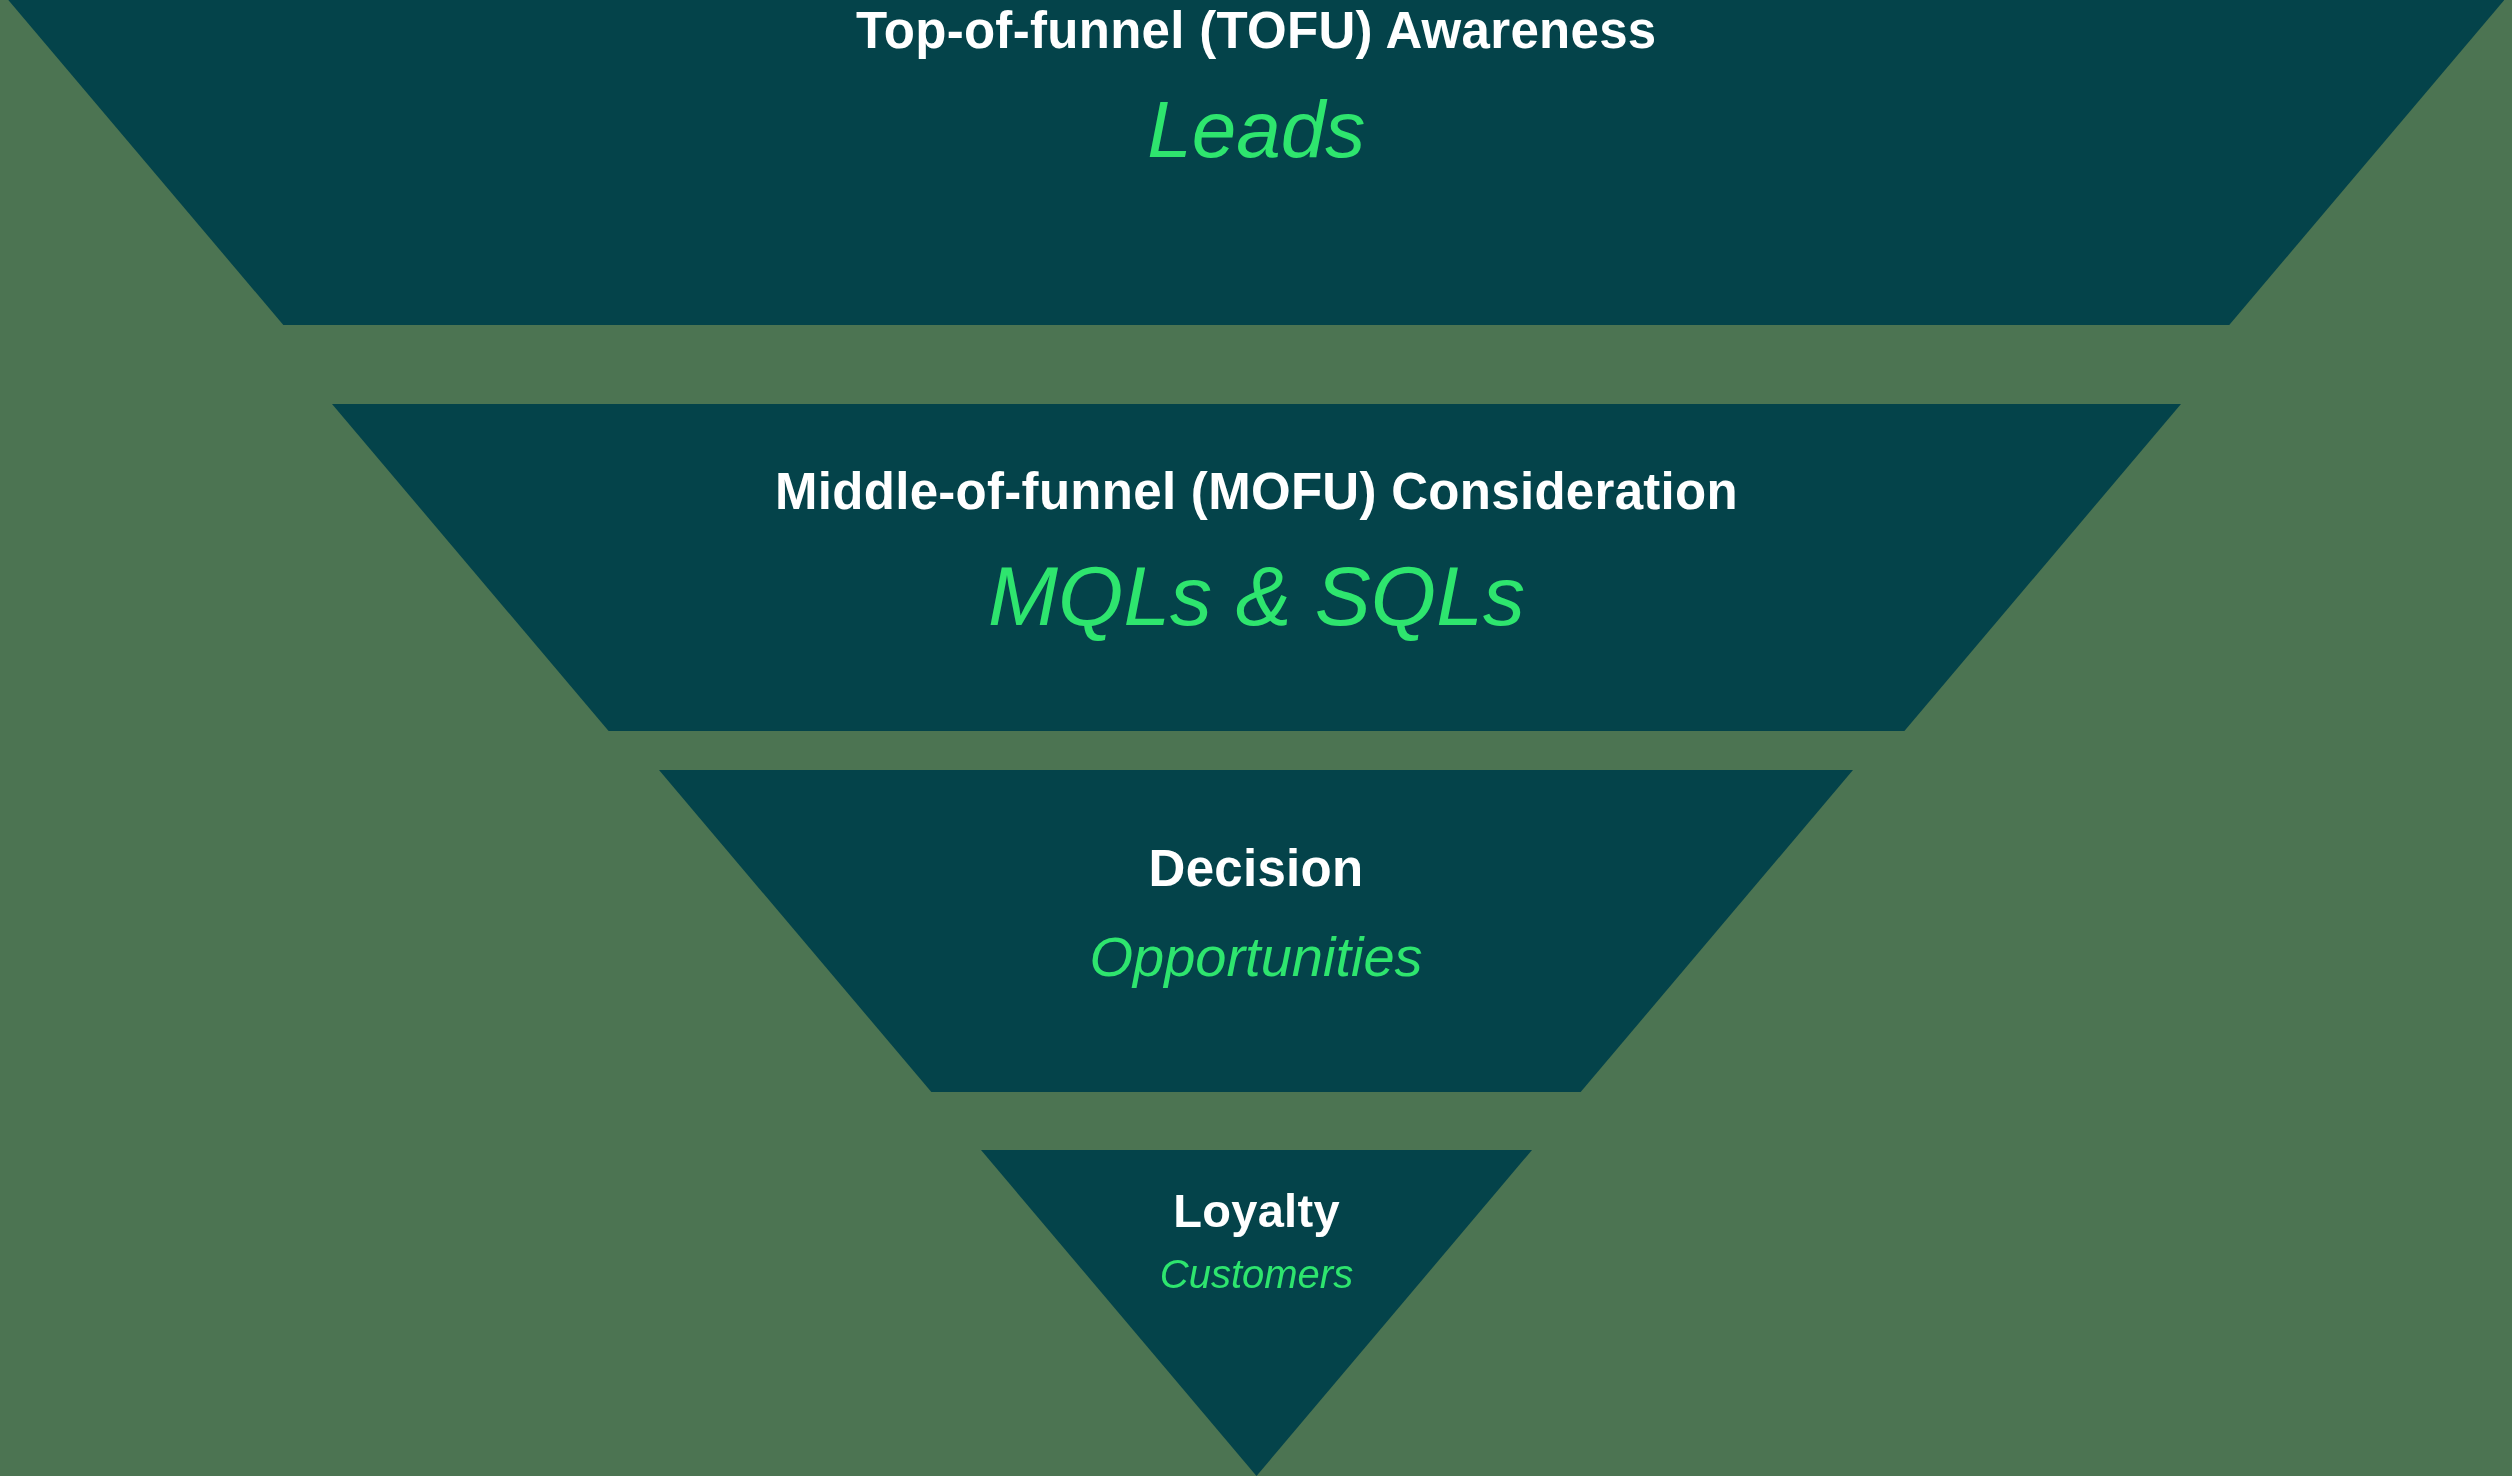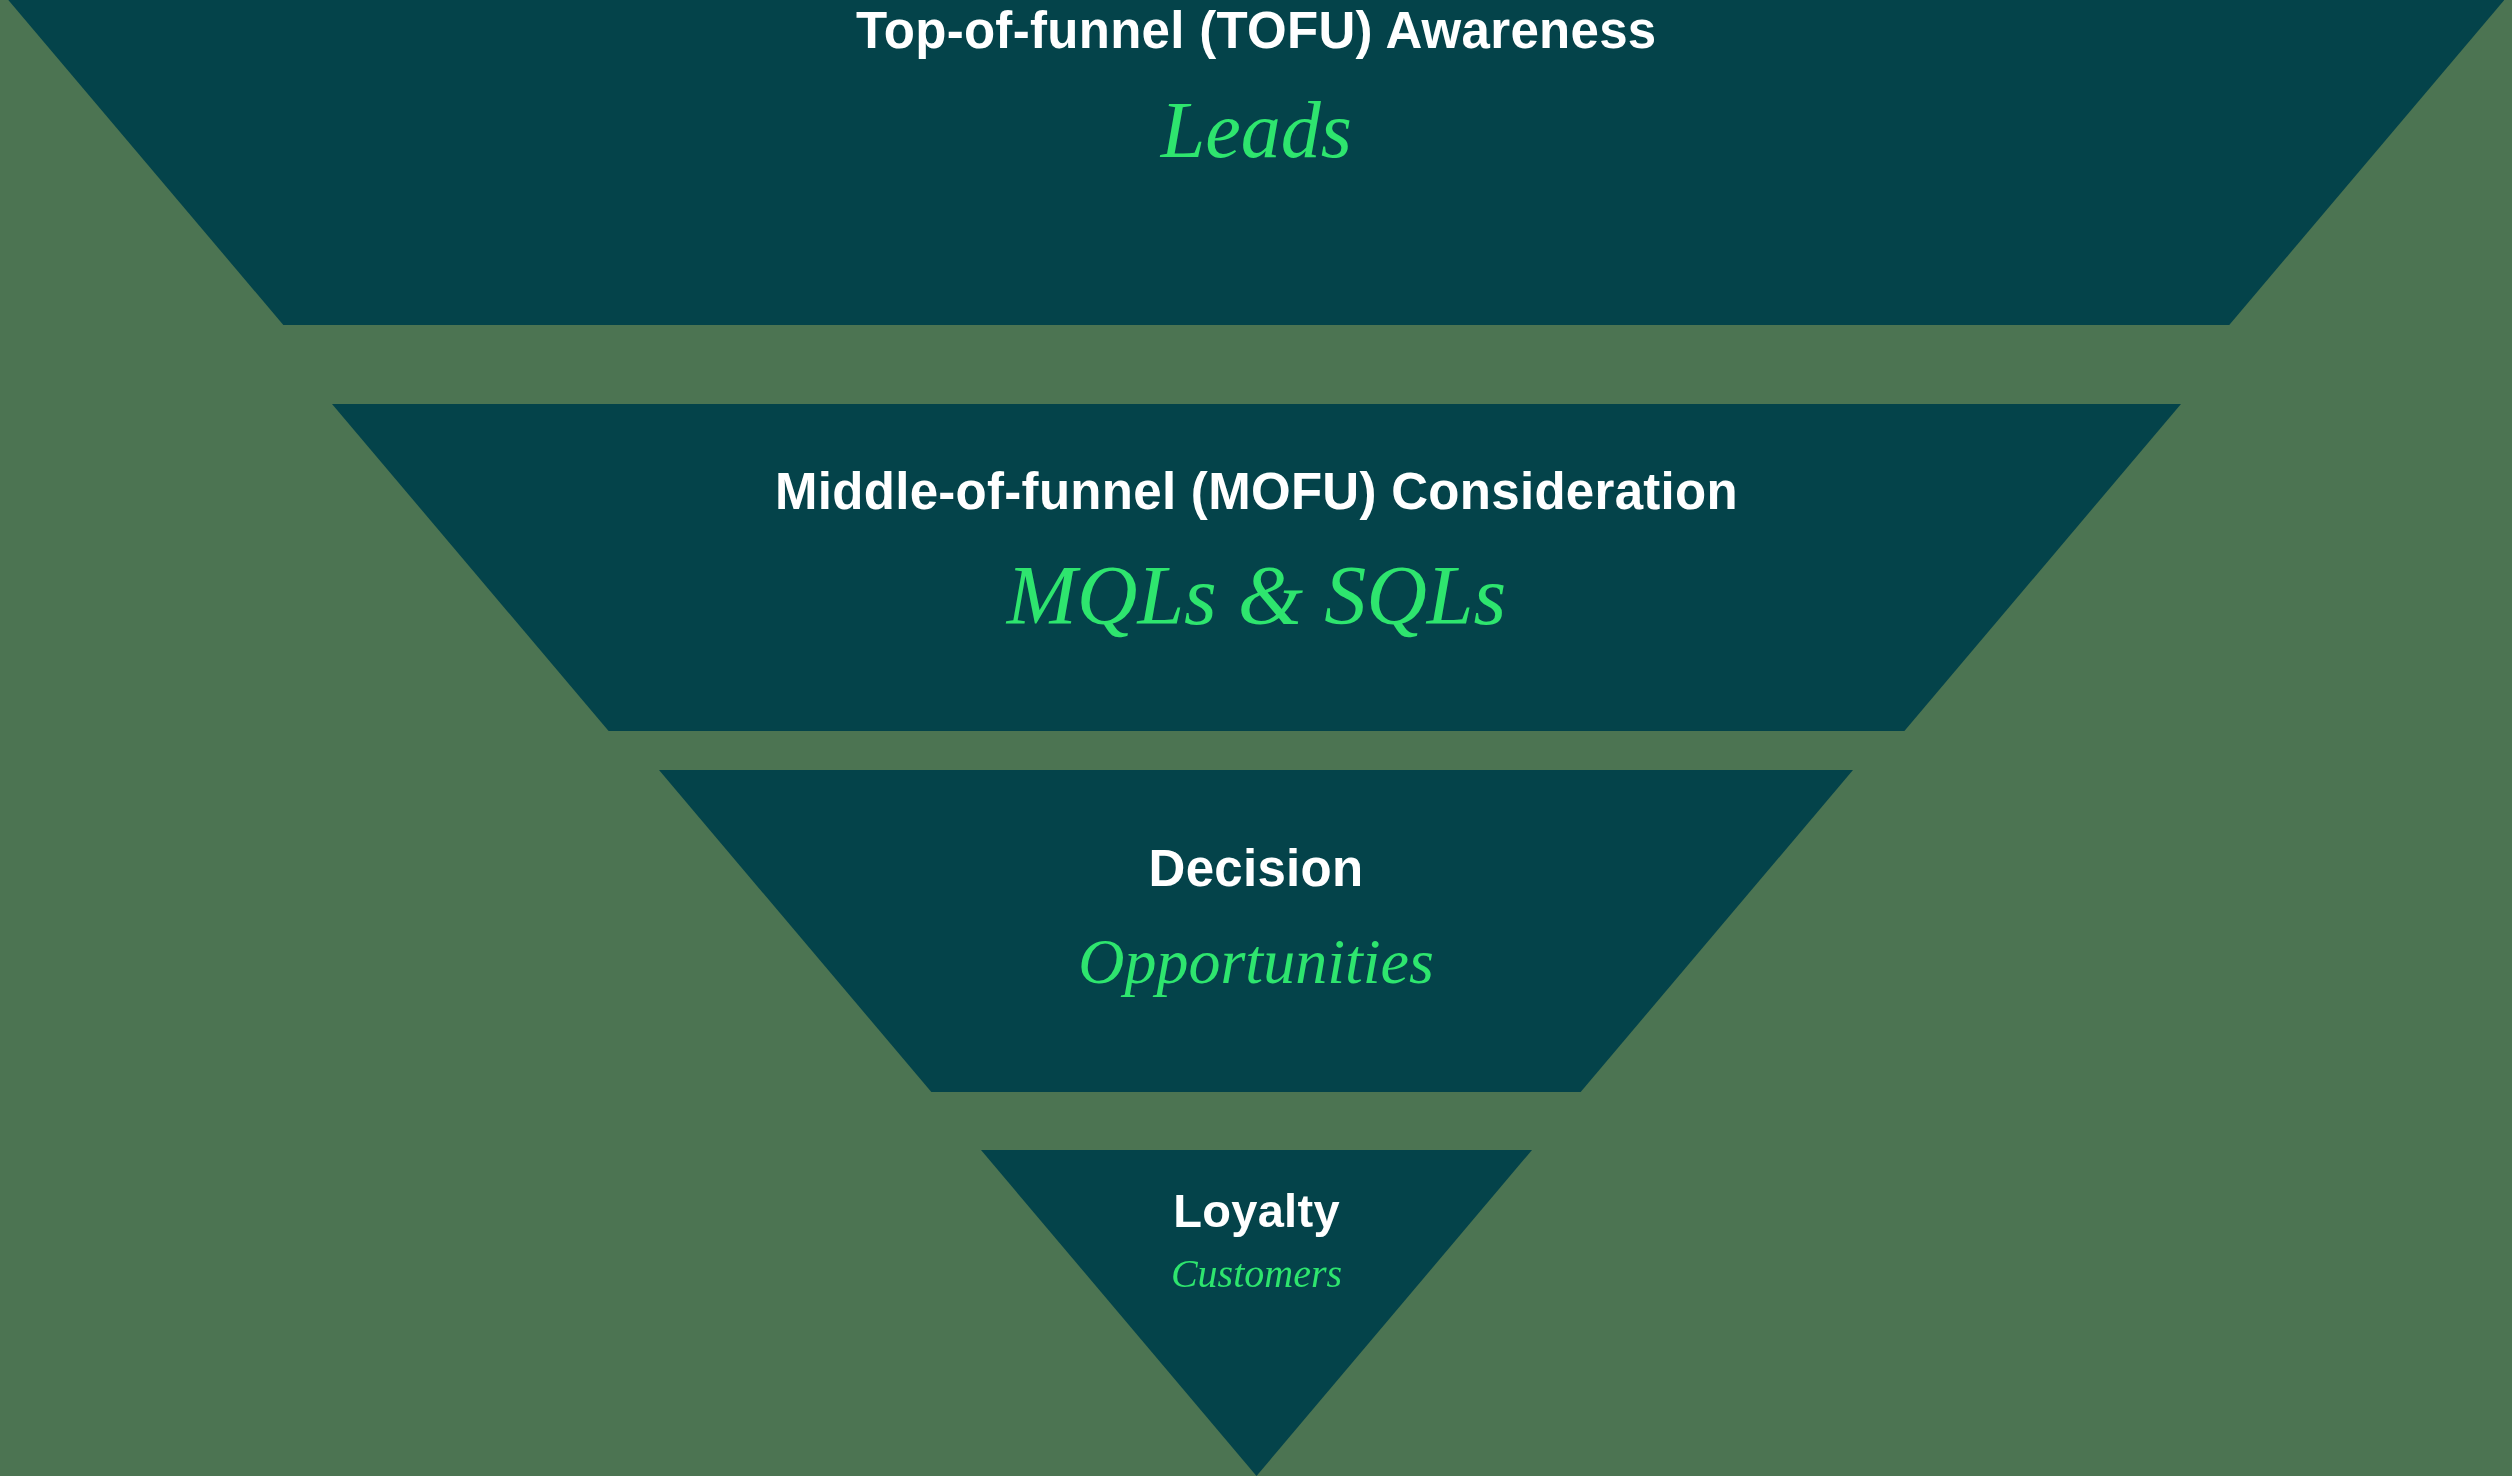--- a/index.html
+++ b/index.html
@@ -55,28 +55,28 @@
   .tier-heading {
     color: var(--heading-text);
     font-weight: 700;
     font-size: 51px;
     line-height: 1.2;
     letter-spacing: 0.3px;
     white-space: nowrap;
   }
   .tier-label {
     color: var(--label-text);
-    font-family: Liberation Serif, serif;
+    font-family: Liberation Sans, sans-serif;
     font-style: italic;
     line-height: 1.15;
     white-space: nowrap;
   }
   .tier-1 .tier-label { font-size: 80px; margin-top: 23px; }
   .tier-2 .tier-label { font-size: 84px; margin-top: 25.5px; }
-  .tier-3 .tier-label { font-size: 64px; margin-top: 25.5px; }
+  .tier-3 .tier-label { font-size: 56px; margin-top: 25.5px; }
   .tier-4 .tier-heading { font-size: 47px; }
   .tier-4 .tier-label { font-size: 40px; margin-top: 11.5px; }
 </style>
 </head>
 <body>
 
 <div class="canvas">
 
   <div class="tier tier-1">
     <div class="tier-heading">Top-of-funnel (TOFU) Awareness</div>

